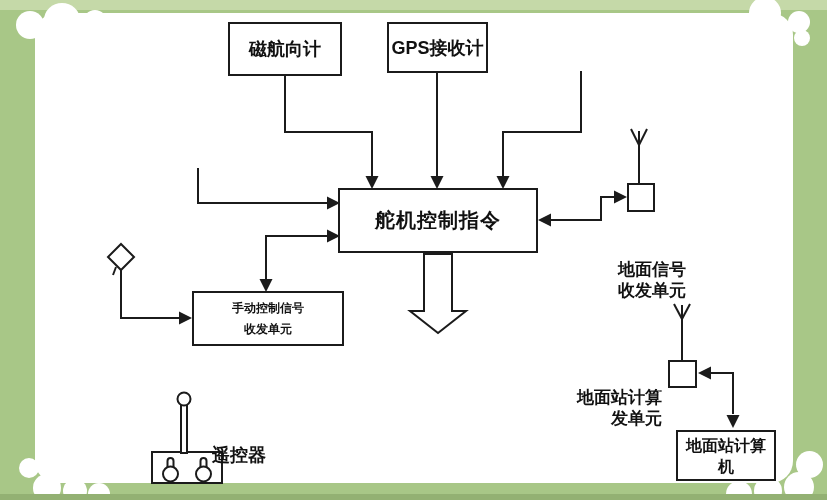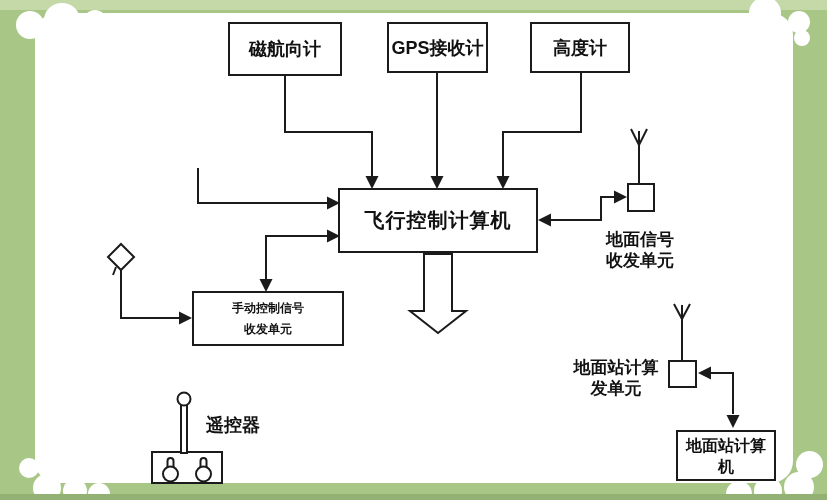--- a/index.html
+++ b/index.html
@@ -25,21 +25,21 @@
   #node-magnetic   { left:228px; top:22px;  width:110px; height:50px; font-size:18px; }
   #node-gps        { left:387px; top:22px;  width:97px;  height:47px; font-size:18px; }
   #node-alt        { left:530px; top:22px;  width:96px;  height:47px; font-size:18px; }
   #node-imu        { left:135px; top:122px; width:124px; height:44px; font-size:16px; line-height:21px; }
   #node-flight     { left:338px; top:188px; width:196px; height:61px; font-size:20px; letter-spacing:1px; }
   #node-manual     { left:192px; top:291px; width:148px; height:51px; font-size:12px; line-height:21px; }
   #node-gsignal    { left:627px; top:183px; width:24px;  height:25px; }
   #node-gstation   { left:668px; top:360px; width:25px;  height:24px; }
   #node-gcomputer  { left:676px; top:430px; width:96px;  height:47px; font-size:16px; line-height:21px; }
   .flabel {
-    position:absolute; font-weight:bold; color:#111111; text-align:center;
+    position:absolute; font-weight:bold; color:#111111; text-align:right;margin-top:30px;
   }
   #label-gsignal  { left:594px; top:229px; width:92px;  font-size:17px; line-height:21px; }
   #label-gstation { left:570px; top:357px; width:92px;  font-size:17px; line-height:21px; }
   #label-servo    { left:378px; top:347px; width:122px; font-size:18px; }
   #label-remote   { left:200px; top:413px; width:66px;  font-size:18px; }
 </style>
 </head>
 <body>
 
 <div class="stage">
@@ -143,27 +143,24 @@
   </svg>
 
   <div class="node" id="node-magnetic">
     <span>磁航向计</span>
   </div>
 
   <div class="node" id="node-gps">
     <span>GPS接收计</span>
   </div>
 
-  <div class="node" id="node-alt">
-    <span>高度计</span>
-  </div>
 
 
   <div class="node" id="node-flight">
-    <span>飞行控制计算机</span>
+    <span>舵机控制指令</span>
   </div>
 
   <div class="node" id="node-manual">
     <span>手动控制信号</span>
     <span>收发单元</span>
   </div>
 
   <div class="node" id="node-gsignal"></div>
 
   <div class="node" id="node-gstation"></div>

